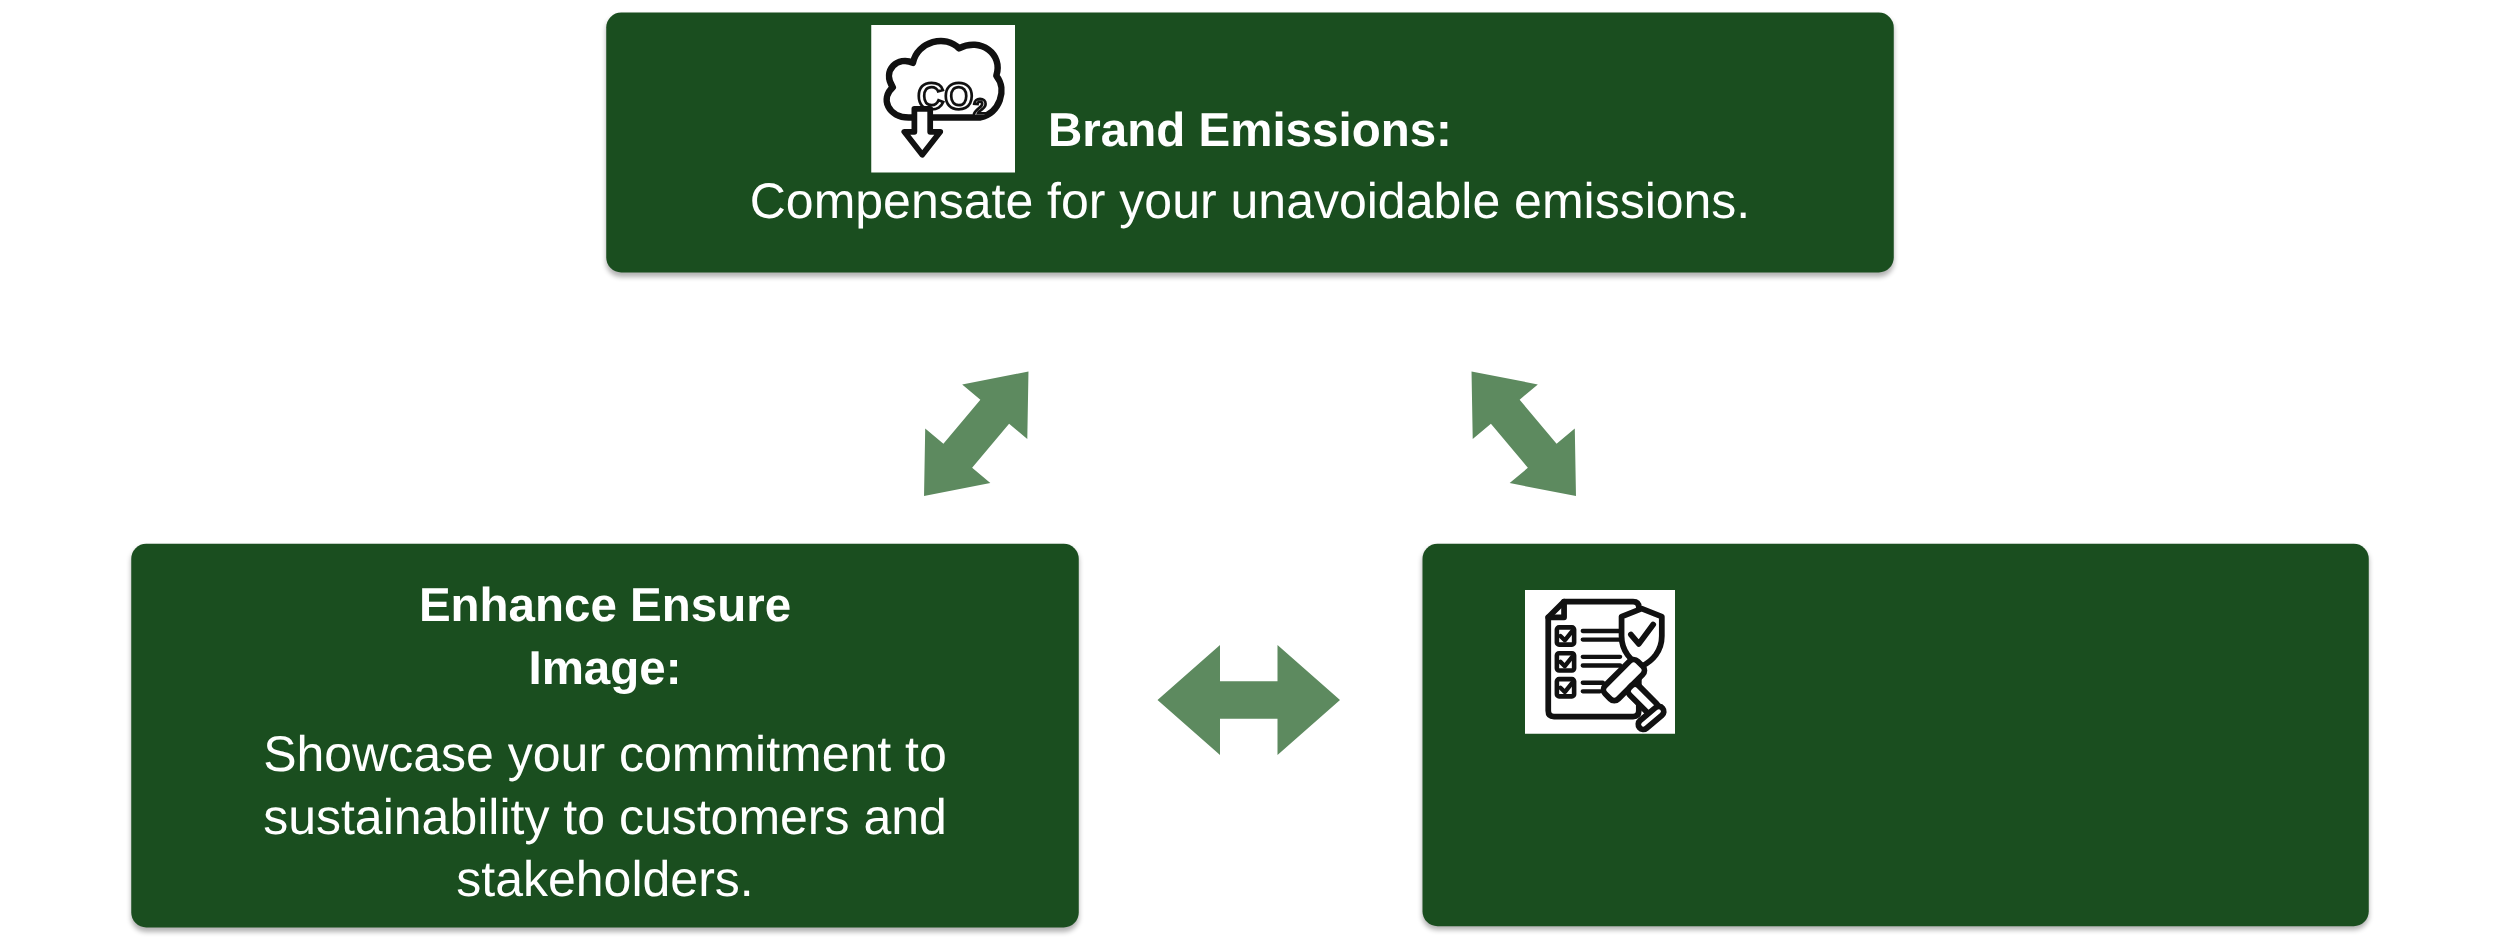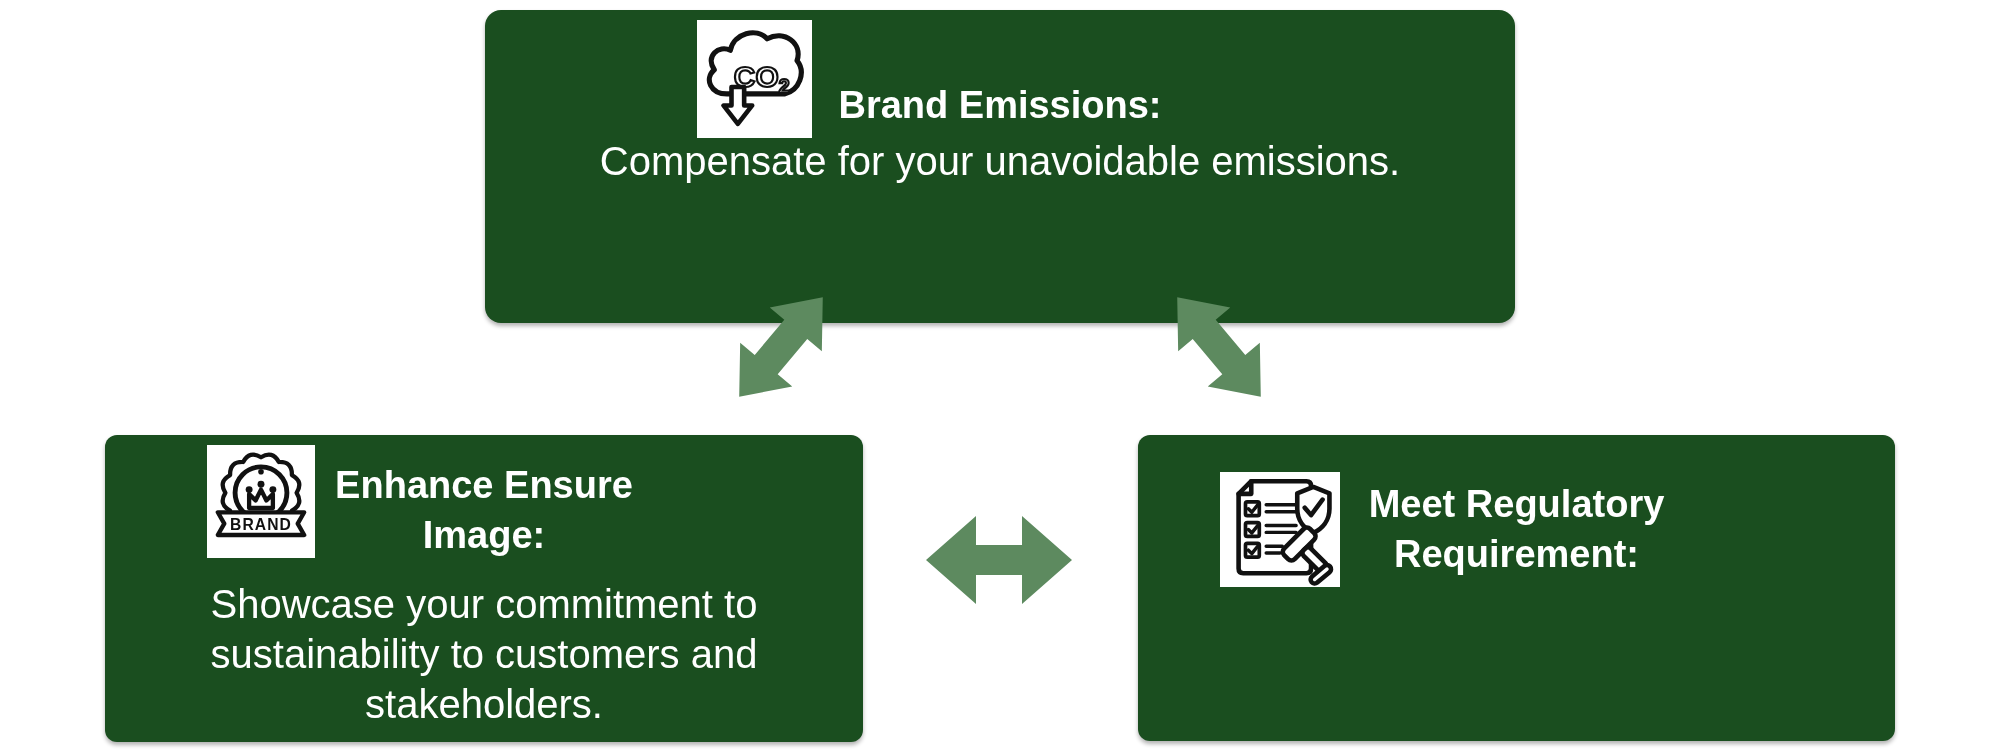--- a/index.html
+++ b/index.html
@@ -6,21 +6,21 @@
   #canvas {
     position:relative; width:2000px; height:752px; overflow:hidden;
     background:var(--page-bg,#fff);
     font-family:"Liberation Sans", sans-serif;
   }
   .gbox {
     position:absolute; background:var(--box-green,#1a4e1f);
     border-radius:12px; color:var(--text-white,#fff);
     box-shadow:0 3px 4px rgba(0,0,0,.30);
   }
-  #box-offset     { left:485px;  top:10px;  width:1030px; height:313px;border-radius:16px; }
+  #box-offset     { left:485px;  top:10px;  width:1030px; height:208px; }
   #box-brand      { left:105px;  top:435px; width:758px;  height:307px; }
   #box-regulatory { left:1138px; top:435px; width:757px;  height:306px; }
 
   .icon-tile { position:absolute; background:#fff; }
   #icon-offset     { left:212px; top:10px; width:115px; height:118px; }
   #icon-brand      { left:102px; top:10px; width:108px; height:113px; }
   #icon-regulatory { left:82px;  top:37px; width:120px; height:115px; }
   .icon-tile svg { width:100%; height:100%; display:block; }
 
   .card-title {
@@ -77,33 +77,20 @@
       <polygon class="arrow-poly" points="0,37 42,3 42,22 88,22 88,3 130,37 88,71 88,52 42,52 42,71"></polygon>
     </svg>
   </div>
   <div class="arrow" id="arrow-right">
     <svg viewBox="0 0 130 74" xmlns="http://www.w3.org/2000/svg">
       <polygon class="arrow-poly" points="0,37 42,3 42,22 88,22 88,3 130,37 88,71 88,52 42,52 42,71"></polygon>
     </svg>
   </div>
 
   <div class="gbox" id="box-brand">
-    <div class="icon-tile" id="icon-brand">
-      <svg viewBox="0 0 100 100" xmlns="http://www.w3.org/2000/svg">
-        <path class="sf" d="M83,42 Q89.6,52.6 78.6,58.5 Q79,71 66.5,70.6 Q60.6,81.6 50,75 Q39.4,81.6 33.5,70.6 Q21,71 21.4,58.5 Q10.4,52.6 17,42 Q10.4,31.4 21.4,25.5 Q21,13 33.5,13.4 Q39.4,2.4 50,9 Q60.6,2.4 66.5,13.4 Q79,13 78.6,25.5 Q89.6,31.4 83,42 Z"></path>
-        <circle class="sf" style="stroke-width:4.5" cx="50" cy="42" r="24"></circle>
-        <circle class="f" cx="50" cy="22.5" r="2.6"></circle>
-        <path class="sf" d="M39 56 L39 43 L45 49 L50 39 L55 49 L61 43 L61 56 Z"></path>
-        <circle class="f" cx="39" cy="39" r="3.2"></circle>
-        <circle class="f" cx="50" cy="34" r="3.2"></circle>
-        <circle class="f" cx="61" cy="39" r="3.2"></circle>
-        <path class="sf" d="M10 60 L90 60 L84 70.5 L90 81 L10 81 L16 70.5 Z"></path>
-        <text class="banner-text" x="50" y="76" text-anchor="middle">BRAND</text>
-      </svg>
-    </div>
     <div class="card-title">Enhance Ensure
 Image:</div>
     <div class="card-body">Showcase your commitment to
 sustainability to customers and
 stakeholders.</div>
   </div>
 
   <div class="arrow" id="arrow-mid">
     <svg viewBox="0 0 146 94" xmlns="http://www.w3.org/2000/svg">
       <polygon class="arrow-poly" points="0,47 50,3 50,32 96,32 96,3 146,47 96,91 96,62 50,62 50,91"></polygon>
@@ -131,17 +118,15 @@
         <path class="sf" d="M79 13 L93 18.5 V32 C93 42.5 86.5 49.5 79 53 C71.5 49.5 65 42.5 65 32 V18.5 Z"></path>
         <path class="s" d="M71.5 31 L77 37.5 L87 24"></path>
 
         <g transform="rotate(-45 67 63)">
           <rect class="sf" x="51" y="56" width="32" height="13" rx="4"></rect>
           <rect class="sf" x="62.5" y="69" width="9" height="25" rx="3.5"></rect>
         </g>
         <rect class="sf" x="75" y="85.5" width="21" height="7" rx="3.5" transform="rotate(-40 85.5 89)"></rect>
       </svg>
     </div>
-    <div class="card-title">Meet Regulatory
-Requirement:</div>
   </div>
 
 </div>
 
 </body></html>

